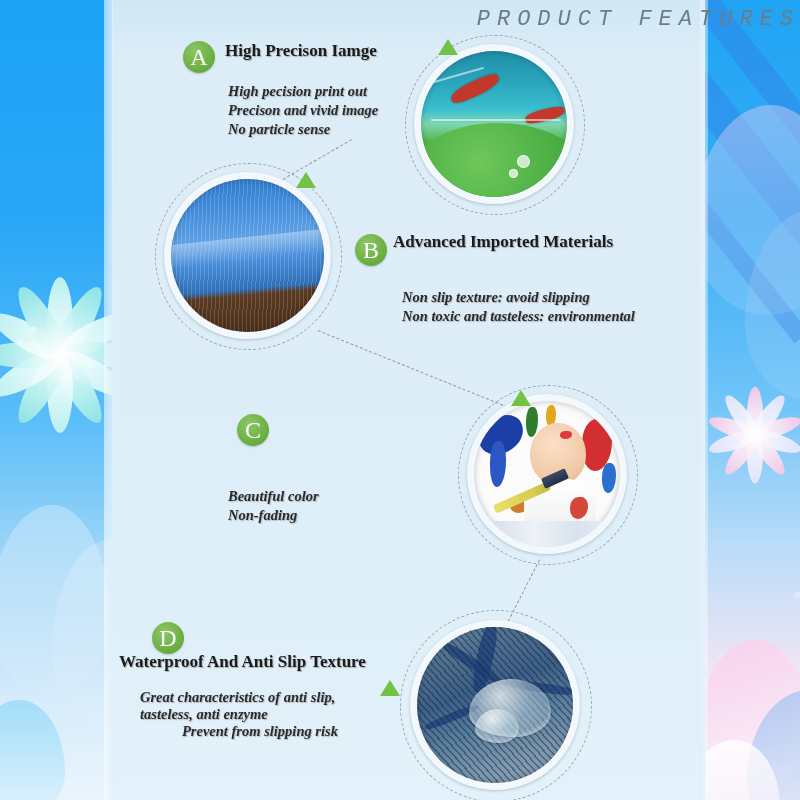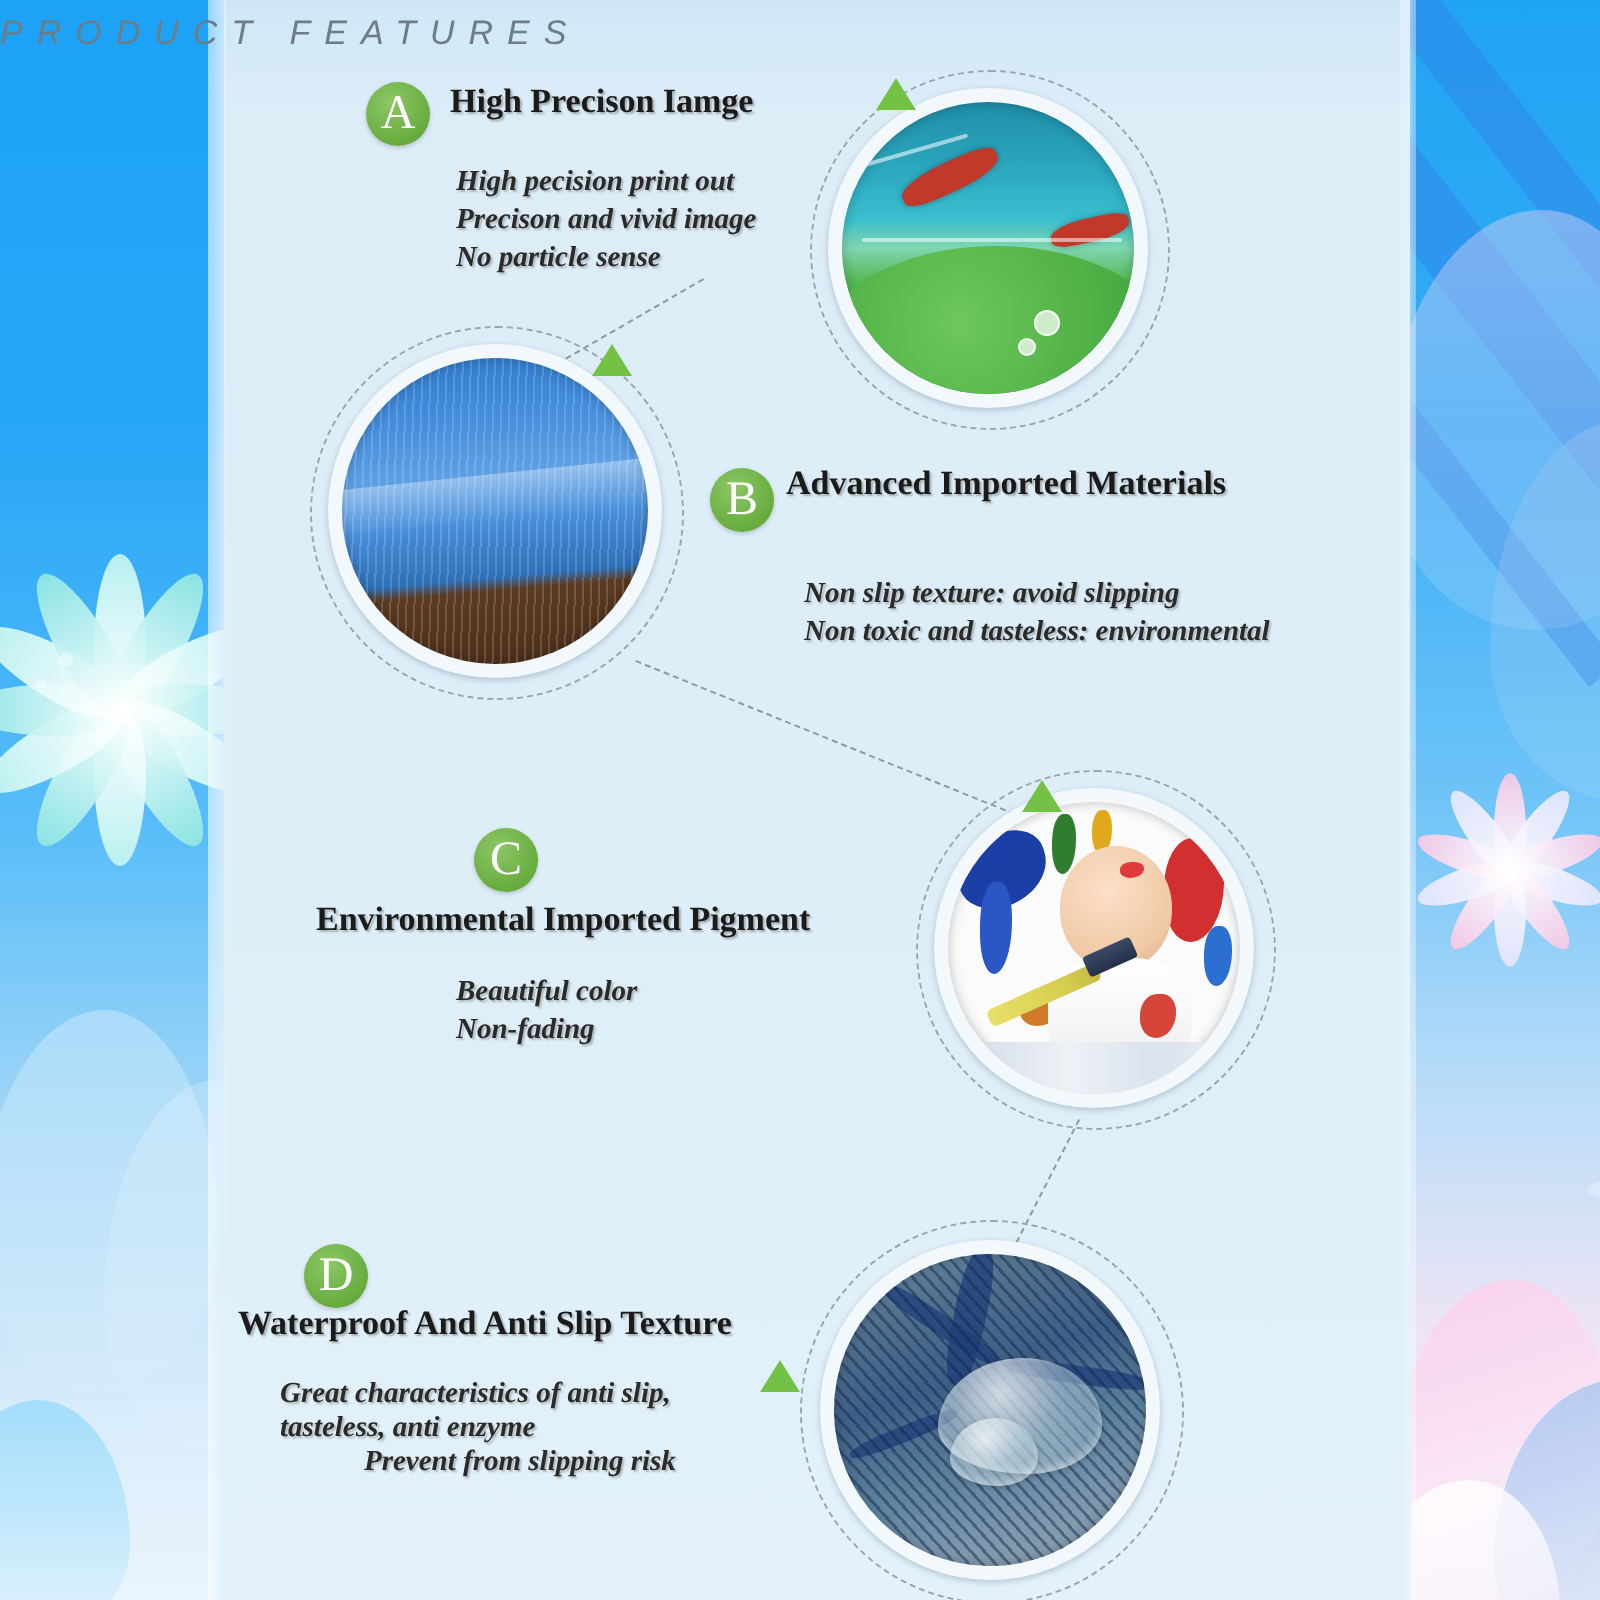--- a/index.html
+++ b/index.html
@@ -36,23 +36,23 @@
   .blob{position:absolute;border-radius:52% 48% 50% 50%/60% 60% 40% 40%;}
 
   
   .panel{position:absolute;left:112px;top:0;width:593px;height:800px;
     background:linear-gradient(180deg,#cfe7f5 0%,#dcedf8 7%,#ddeef8 55%,#e2f1fa 100%);}
   .panel-edge-l{position:absolute;left:104px;top:0;width:9px;height:800px;
     background:linear-gradient(90deg,rgba(255,255,255,.55),rgba(223,240,252,.9));}
   .panel-edge-r{position:absolute;left:700px;top:0;width:8px;height:800px;
     background:linear-gradient(90deg,rgba(223,240,252,.9),rgba(255,255,255,.35));}
 
-  .title{position:absolute;left:0;top:7px;width:800px;text-align:left;
-    font-size:17px;letter-spacing:7px;color:#6d7c85;font-style:italic;
-    font-family:Liberation Sans, sans-serif;}
+  .title{position:absolute;left:0;top:7px;width:800px;text-align:right;
+    font-size:22px;letter-spacing:7px;color:#6d7c85;font-style:italic;
+    font-family:Liberation Mono, monospace;}
 
   
   .badge{position:absolute;width:32px;height:32px;border-radius:50%;
     background:radial-gradient(circle at 38% 32%,#8cc765 0%,#6aae41 65%,#5c9e37 100%);
     color:#ffffff;font-size:24px;line-height:32px;text-align:center;
     font-family:"Liberation Serif",serif;
     box-shadow:0 1px 2px rgba(0,0,0,.18);}
 
   .head{position:absolute;font-size:17px;font-weight:bold;color:#1b1b1b;
     font-family:"Liberation Serif",serif;white-space:nowrap;
@@ -212,21 +212,20 @@
     </div>
     <div class="arrow" style="left:141px;top:9px;"></div>
   </div>
 
   <div class="badge" style="left:355px;top:234px;">B</div>
   <div class="head" style="left:393px;top:232px;">Advanced Imported Materials</div>
   <div class="body-txt" style="left:402px;top:288px;">Non slip texture: avoid slipping</div>
   <div class="body-txt" style="left:402px;top:307px;">Non toxic and tasteless: environmental</div>
 
   <div class="badge" style="left:237px;top:414px;">C</div>
-  <div class="head" style="left:158px;top:450px;">Environmental Imported Pigment</div>
   <div class="body-txt" style="left:228px;top:487px;">Beautiful color</div>
   <div class="body-txt" style="left:228px;top:506px;">Non-fading</div>
 
   <div class="circ-wrap" style="left:458px;top:385px;">
     <div class="dashed-ring" style="left:0;top:0;width:178px;height:178px;"></div>
     <div class="ring" style="left:9px;top:9px;width:160px;height:160px;"></div>
     <div class="photo ph-c" style="left:16px;top:16px;width:146px;height:146px;">
       <div class="splat" style="left:4px;top:16px;width:46px;height:36px;background:#1b3fa6;transform:rotate(-18deg);"></div>
       <div class="splat" style="left:16px;top:40px;width:16px;height:46px;background:#2a57c4;"></div>
       <div class="splat" style="left:108px;top:18px;width:30px;height:52px;background:#d23030;"></div>

